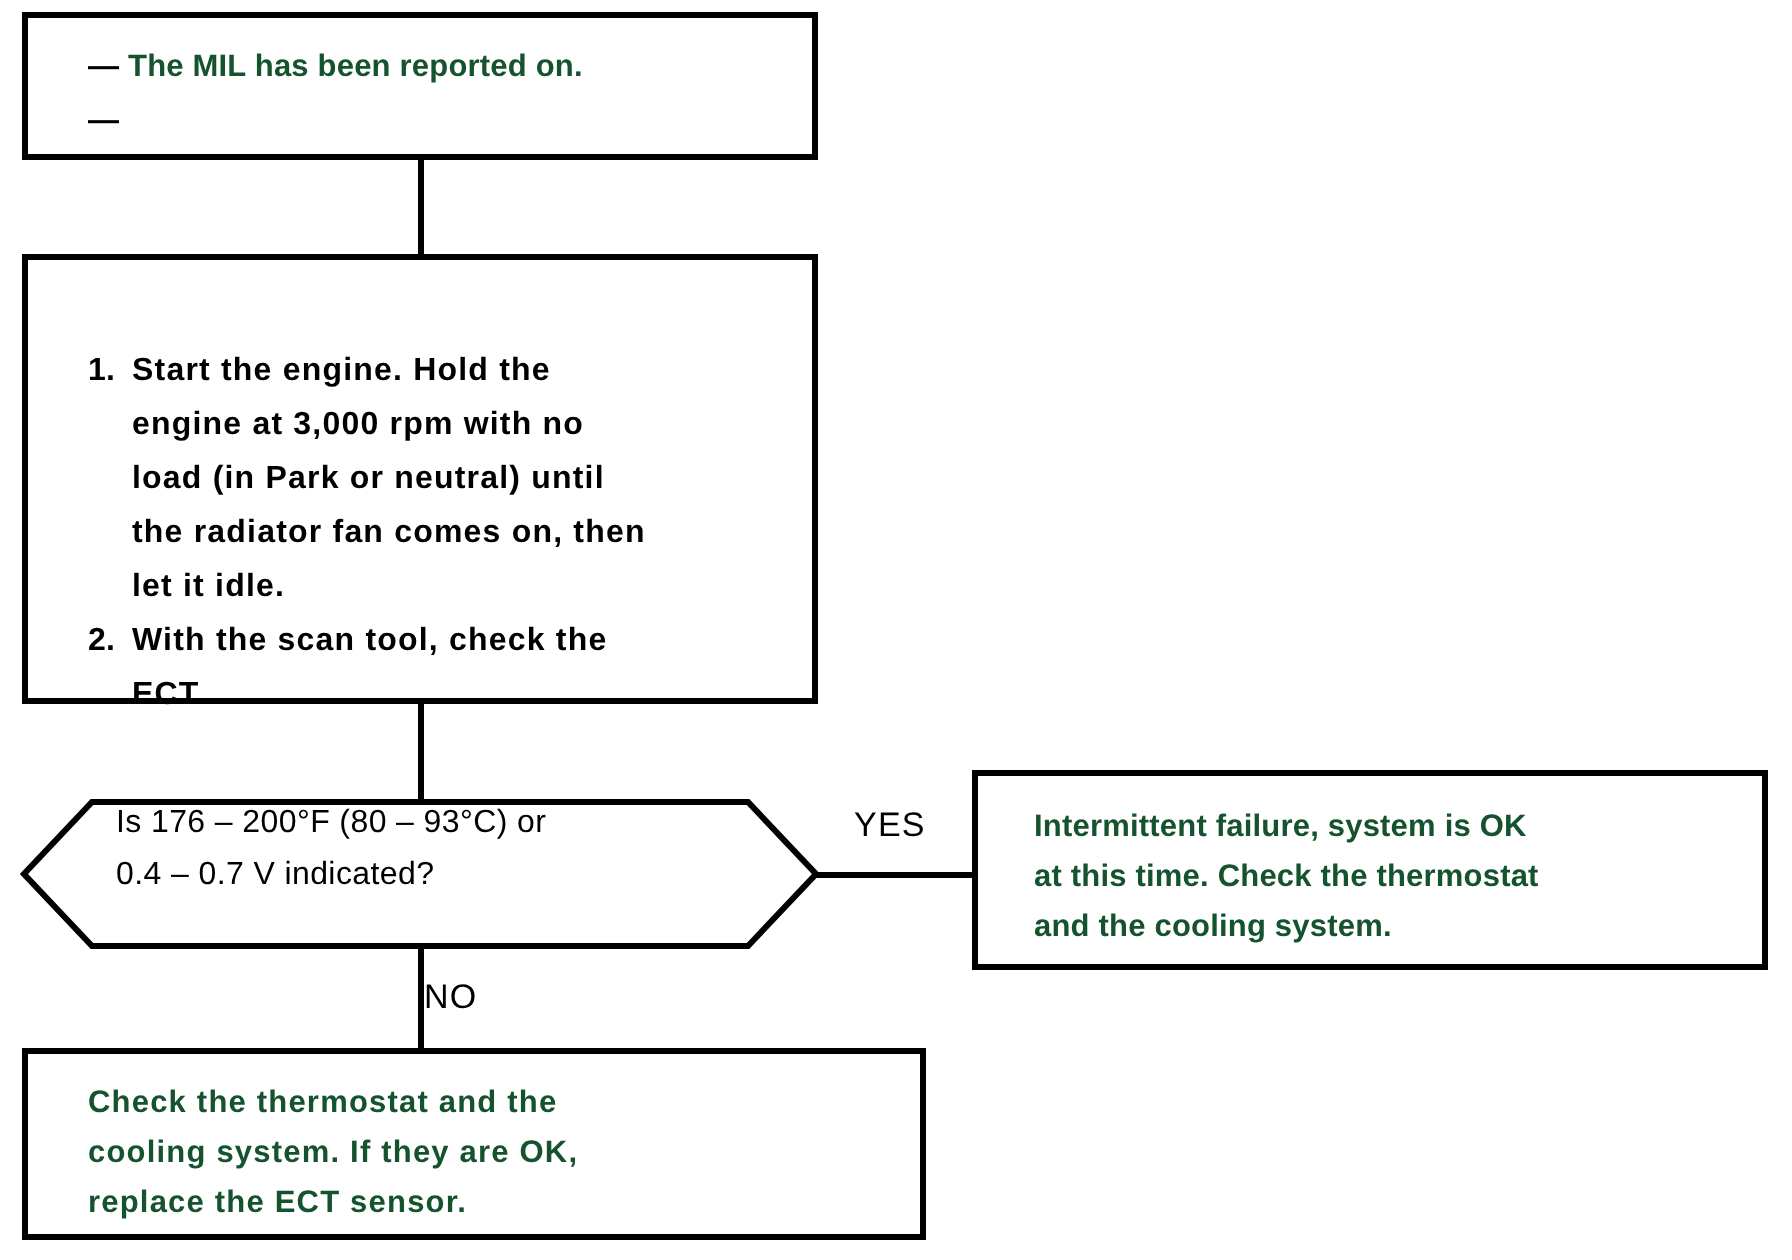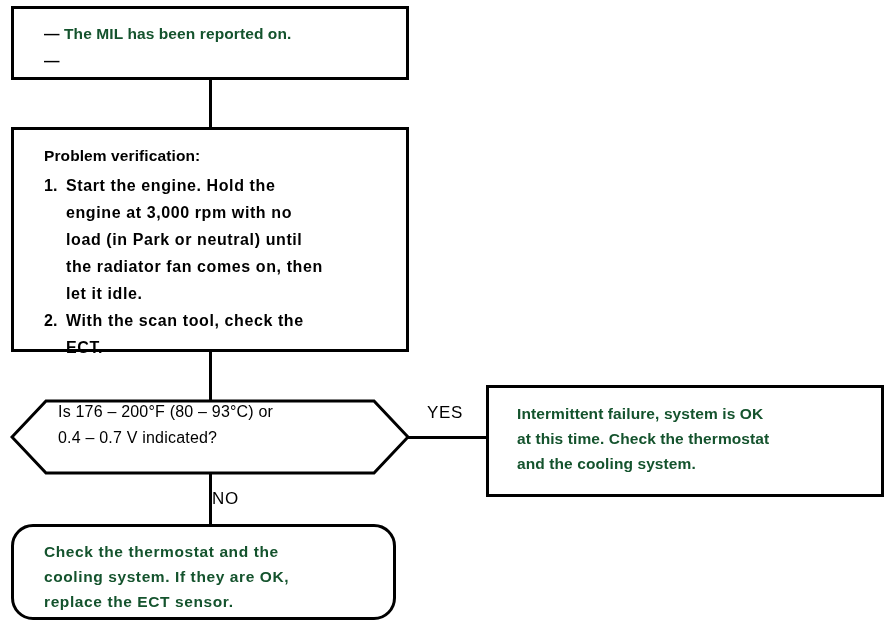--- a/index.html
+++ b/index.html
@@ -117,41 +117,40 @@
     line-height: 26px;
     letter-spacing: 0.2px;
     white-space: pre-line;
   }
 
   
   #box-intermittent {
     left: 486px;
     top: 385px;
     width: 398px;
-    height: 112px;
+    height: 100px;
   }
   #intermittent-text {
     position: absolute;
     left: 28px;
     top: 13px;
     width: 350px;
     font-size: 15.5px;
     font-weight: bold;
     line-height: 25px;
     letter-spacing: 0.1px;
     white-space: pre-line;
   }
 
   
   #box-check {
     left: 11px;
     top: 524px;
-    width: 385px;
+    width: 452px;
     height: 96px;
-    border-radius: 22px;
   }
   #check-text {
     position: absolute;
     left: 30px;
     top: 12px;
     width: 350px;
     font-size: 15.5px;
     font-weight: bold;
     line-height: 25px;
     letter-spacing: 0.6px;
@@ -213,21 +212,20 @@
       <span class="box-text">The MIL has been reported on.</span>
     </div>
     <div class="bullet-row" id="bullet-1">
       <span class="dash">—</span>
     </div>
   </div>
 
   <div class="connector-v" id="conn-symptom-verification"></div>
 
   <div class="node-box" id="box-verification">
-    <div id="verification-heading">Problem verification:</div>
 
     <div class="num-item" id="num-item-0">
       <span class="num">1.</span>
       <span class="num-text">Start the engine. Hold the
 engine at 3,000 rpm with no
 load (in Park or neutral) until
 the radiator fan comes on, then
 let it idle.</span>
     </div>
 

